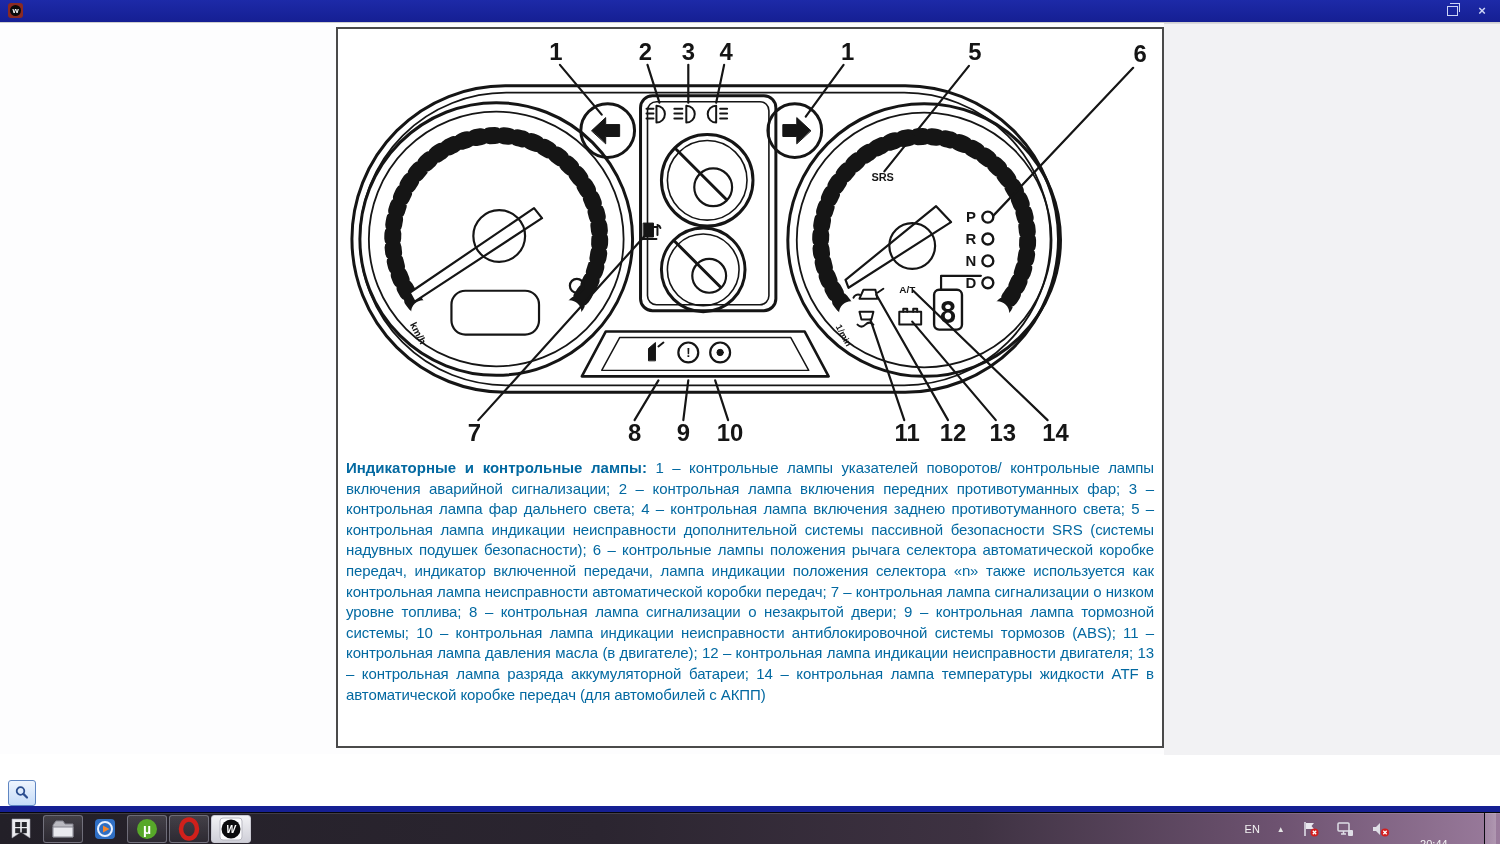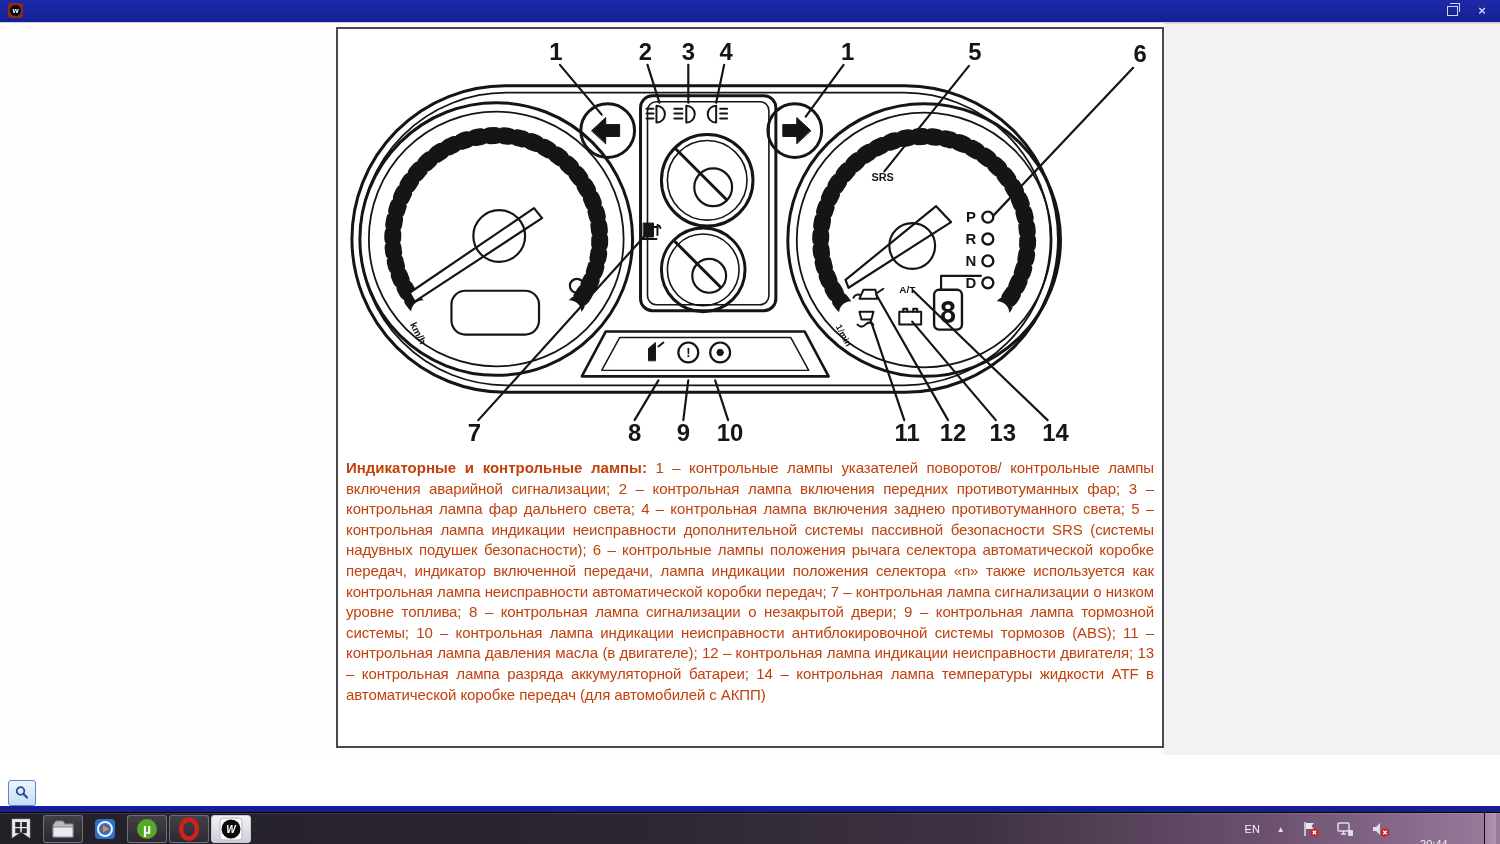--- a/index.html
+++ b/index.html
@@ -22,21 +22,21 @@
 
   .content{position:absolute;left:0;top:22px;width:1500px;height:731px;background:#fdfdfe;
     border-top:1px solid #cfcfcf;}
   .right-panel{position:absolute;left:1164px;top:0;width:336px;height:731px;background:#f2f2f4;
     border-top:1px solid #d9d9de;}
 
   
   .page{position:absolute;left:336px;top:4px;width:828px;height:721px;background:#fff;
     border:2px solid #4a4a4a;box-sizing:border-box;}
   .page svg{display:block;}
-  .caption{padding:5px 8px 0 8px;font-size:15px;line-height:20.6px;color:#c2410c;
+  .caption{padding:5px 8px 0 8px;font-size:15px;line-height:20.6px;color:#0369a1;
     text-align:justify;letter-spacing:-0.1px;}
   .caption b{letter-spacing:0;}
 
   
   .status-field{position:absolute;left:0;top:780px;width:1500px;height:22px;background:#fff;
     border-top:1px solid #b0b0b5;border-bottom:1px solid #b0b0b5;box-sizing:border-box;}
   .status-field span{display:block;padding:4px 0 0 10px;font-size:11px;color:#222;}
   .search-row{position:absolute;left:0;top:775px;width:1500px;height:31px;background:#fff;}
   .search-btn{position:absolute;left:8px;top:5px;width:26px;height:24px;border:1px solid #5f86c2;
     border-radius:3px;background:linear-gradient(#eef5fe,#c6dcf8);display:flex;

